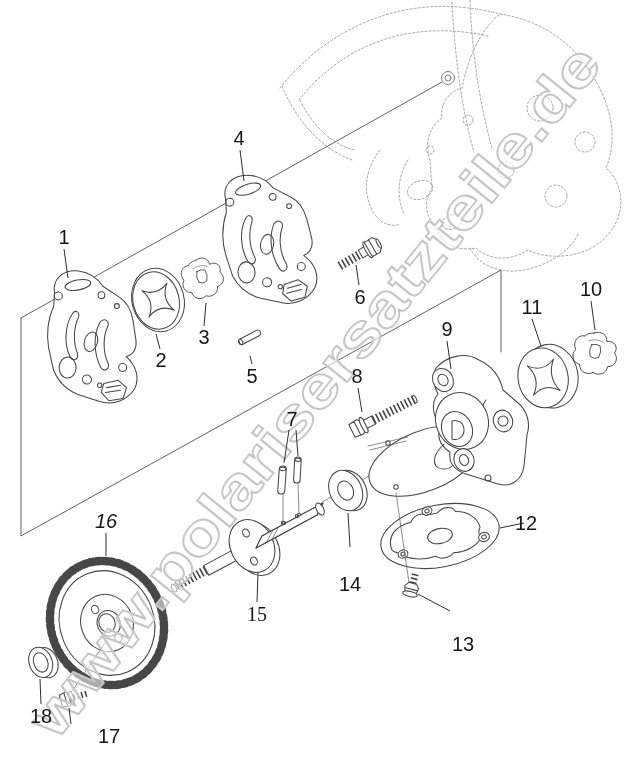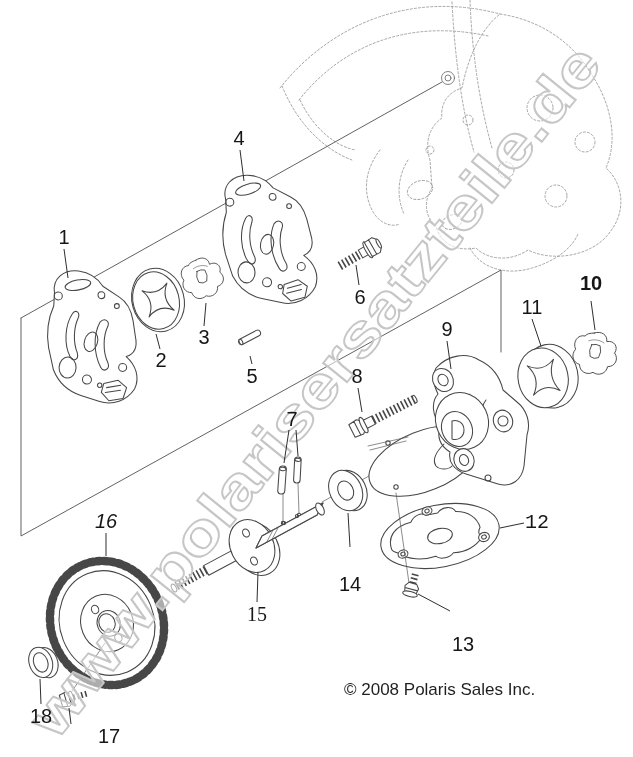--- a/index.html
+++ b/index.html
@@ -256,25 +256,24 @@
   <div class="labels" id="labelLayer">
       <div class="plabel" style="left: 64px; top: 237px;">1</div>
       <div class="plabel" style="left: 161px; top: 360px;">2</div>
       <div class="plabel" style="left: 204px; top: 337px;">3</div>
       <div class="plabel" style="left: 239px; top: 138px;">4</div>
       <div class="plabel" style="left: 252px; top: 376px;">5</div>
       <div class="plabel" style="left: 360px; top: 297px;">6</div>
       <div class="plabel" style="left: 292px; top: 419px;">7</div>
       <div class="plabel" style="left: 357px; top: 376px;">8</div>
       <div class="plabel" style="left: 447px; top: 329px;">9</div>
-      <div class="plabel" style="left: 591px; top: 283px; font-weight: bold;">10</div>
+      <div class="plabel" style="left: 591px; top: 289px;">10</div>
       <div class="plabel" style="left: 532px; top: 307px;">11</div>
-      <div class="plabel" style="left: 537px; top: 523px; font-family: Liberation Mono, monospace;">12</div>
+      <div class="plabel" style="left: 526px; top: 523px;">12</div>
       <div class="plabel" style="left: 463px; top: 644px;">13</div>
       <div class="plabel" style="left: 350px; top: 559px; margin-top: 25px;">14</div>
       <div class="plabel" style="left: 257px; top: 614px; font-family: Liberation Serif, serif;">15</div>
       <div class="plabel" style="left: 106px; top: 521px; font-style: italic;">16</div>
       <div class="plabel" style="left: 71px; top: 736px; margin-left: 38px;">17</div>
       <div class="plabel" style="left: 41px; top: 716px;">18</div>
     </div>
 
-  <div class="copyright">© 2008 Polaris Sales Inc.</div>
 </div>
 
 </body></html>

